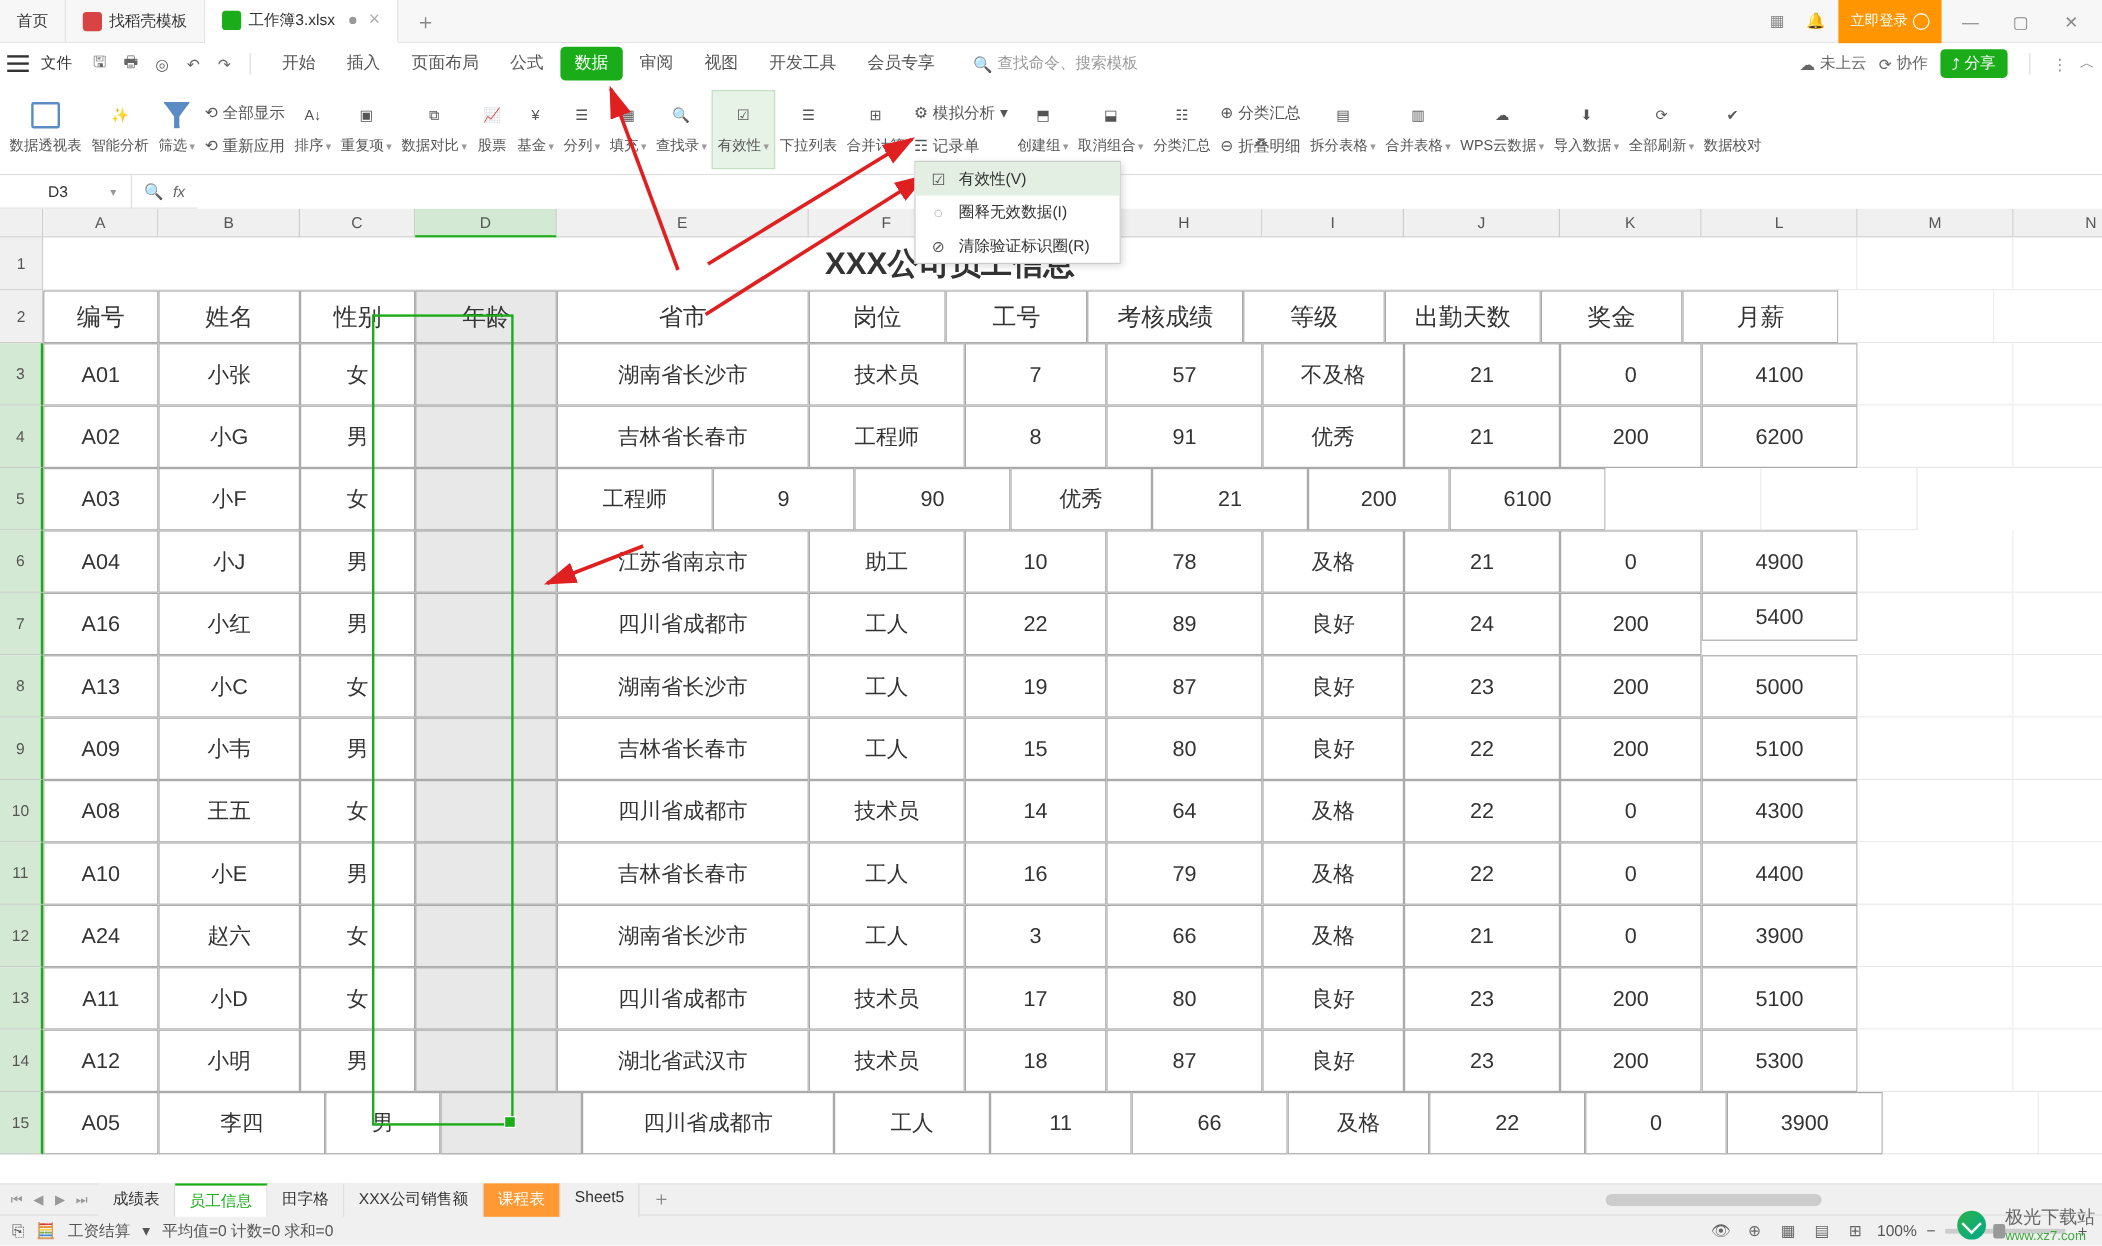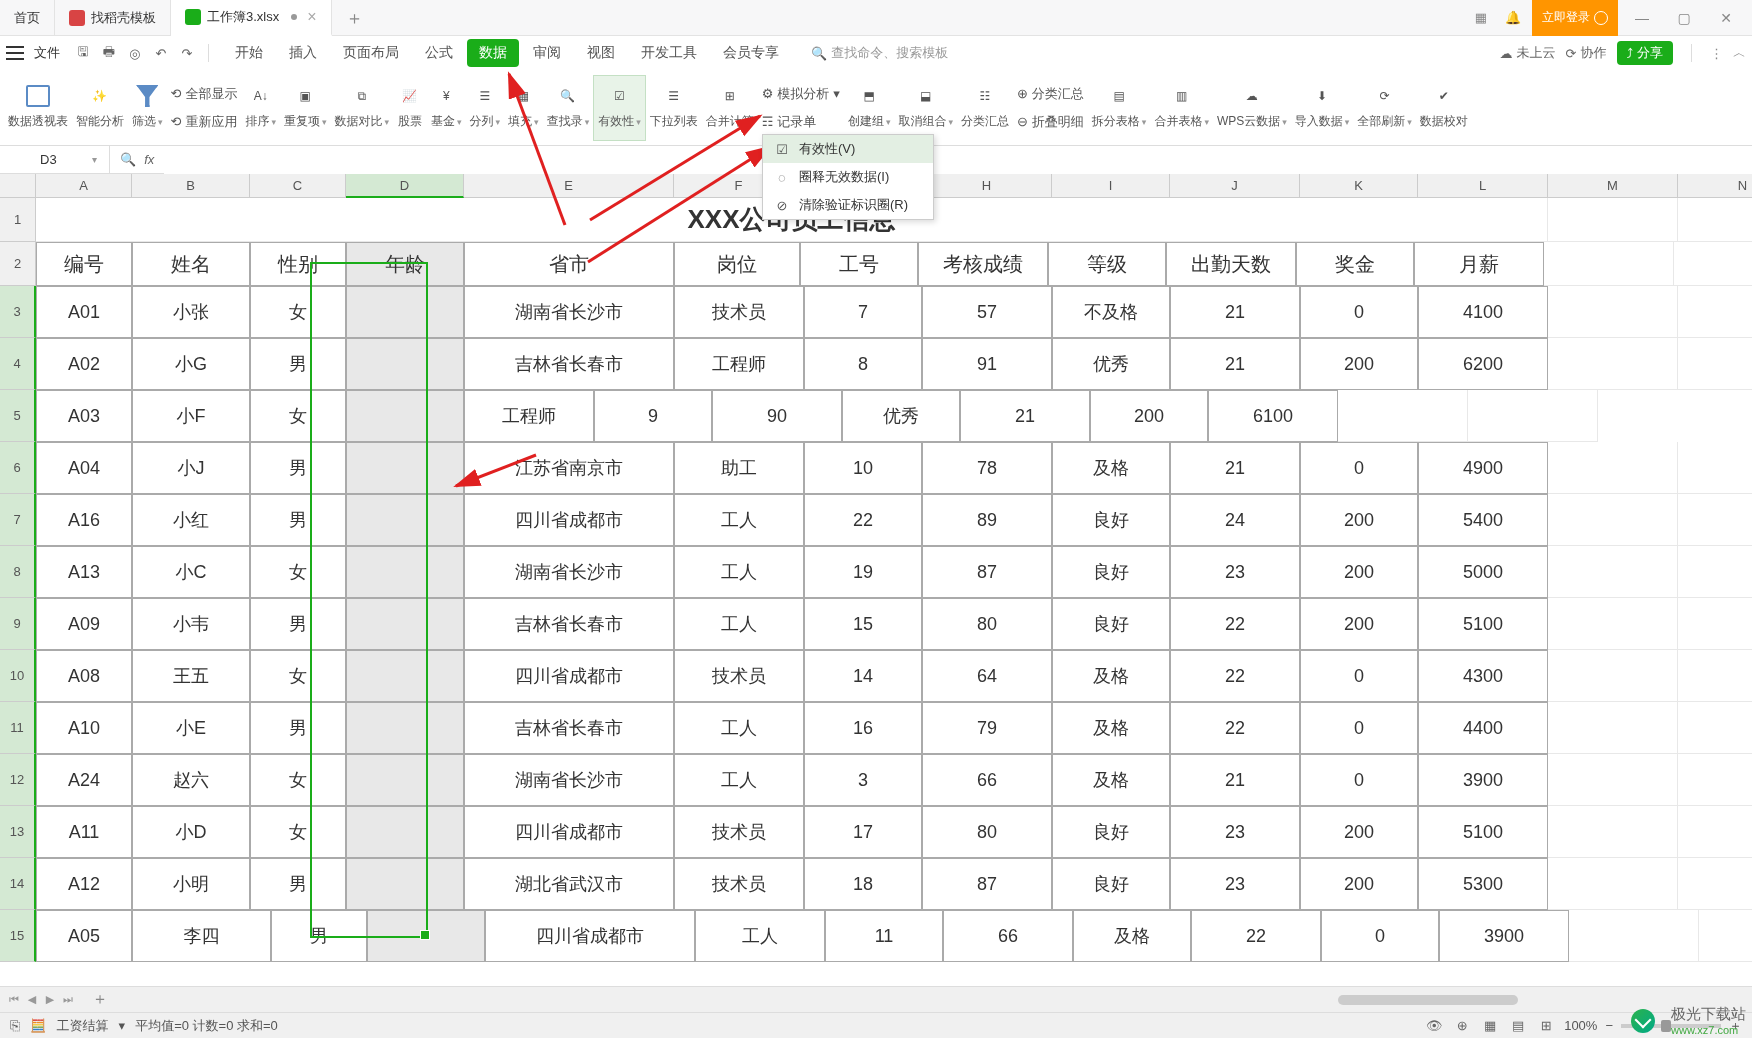--- a/index.html
+++ b/index.html
@@ -367,21 +367,21 @@
         <div class="cell title" style="width: 1512px; height: 44px;">XXX公司员工信息</div>
         <div class="cell" style="width: 130px; height: 44px;"></div>
         <div class="cell" style="width: 130px; height: 44px;"></div>
       </div>
       <div class="c-row">
         <div class="cell header tbl" style="width: 96px; height: 44px;">编号</div>
         <div class="cell header tbl" style="width: 118px; height: 44px;">姓名</div>
         <div class="cell header tbl" style="width: 96px; height: 44px;">性别</div>
         <div class="cell header tbl sel-col" style="width: 118px; height: 44px;">年龄</div>
         <div class="cell header tbl" style="width: 210px; height: 44px;">省市</div>
-        <div class="cell header tbl" style="width: 126px; height: 44px;">岗位</div>
+        <div class="cell header tbl" style="width: 114px; height: 44px;">岗位</div>
         <div class="cell header tbl" style="width: 118px; height: 44px;">工号</div>
         <div class="cell header tbl" style="width: 130px; height: 44px;">考核成绩</div>
         <div class="cell header tbl" style="width: 118px; height: 44px;">等级</div>
         <div class="cell header tbl" style="width: 130px; height: 44px;">出勤天数</div>
         <div class="cell header tbl" style="width: 118px; height: 44px;">奖金</div>
         <div class="cell header tbl" style="width: 130px; height: 44px;">月薪</div>
         <div class="cell" style="width: 130px; height: 44px;"></div>
         <div class="cell" style="width: 130px; height: 44px;"></div>
       </div>
       <div class="c-row">
@@ -452,21 +452,21 @@
         <div class="cell tbl" style="width: 118px; height: 52px;">小红</div>
         <div class="cell tbl" style="width: 96px; height: 52px;">男</div>
         <div class="cell tbl sel-col" style="width: 118px; height: 52px;"></div>
         <div class="cell tbl" style="width: 210px; height: 52px;">四川省成都市</div>
         <div class="cell tbl" style="width: 130px; height: 52px;">工人</div>
         <div class="cell tbl" style="width: 118px; height: 52px;">22</div>
         <div class="cell tbl" style="width: 130px; height: 52px;">89</div>
         <div class="cell tbl" style="width: 118px; height: 52px;">良好</div>
         <div class="cell tbl" style="width: 130px; height: 52px;">24</div>
         <div class="cell tbl" style="width: 118px; height: 52px;">200</div>
-        <div class="cell tbl" style="width: 130px; height: 52px;">5400</div>
+        <div class="cell tbl" style="width: 130px; height: 40px;">5400</div>
         <div class="cell" style="width: 130px; height: 52px;"></div>
         <div class="cell" style="width: 130px; height: 52px;"></div>
       </div>
       <div class="c-row">
         <div class="cell tbl" style="width: 96px; height: 52px;">A13</div>
         <div class="cell tbl" style="width: 118px; height: 52px;">小C</div>
         <div class="cell tbl" style="width: 96px; height: 52px;">女</div>
         <div class="cell tbl sel-col" style="width: 118px; height: 52px;"></div>
         <div class="cell tbl" style="width: 210px; height: 52px;">湖南省长沙市</div>
         <div class="cell tbl" style="width: 130px; height: 52px;">工人</div>
@@ -613,20 +613,28 @@
     <path d="M0 0 L0 14 L4 11 L7 17 L9 16 L6 10 L11 10 Z" fill="#000" stroke="#fff" stroke-width="0.5"></path>
   </svg>
 
 <div class="sheet-tabs">
   <div class="nav-btns">
     <div class="nav-btn">⏮</div>
     <div class="nav-btn">◀</div>
     <div class="nav-btn">▶</div>
     <div class="nav-btn">⏭</div>
   </div>
+  <div id="sheet-tabs-container" style="display:flex;">
+      <div class="sheet-tab">成绩表</div>
+      <div class="sheet-tab active">员工信息</div>
+      <div class="sheet-tab">田字格</div>
+      <div class="sheet-tab">XXX公司销售额</div>
+      <div class="sheet-tab colored">课程表</div>
+      <div class="sheet-tab">Sheet5</div>
+    </div>
   <div class="add-sheet">＋</div>
   <div class="scroll-bar">
       <div class="scroll-thumb"></div>
     </div>
 </div>
 
 <div class="status-bar">
   <div class="status-left">
     <span>⎘</span>
     <span>🧮</span>

